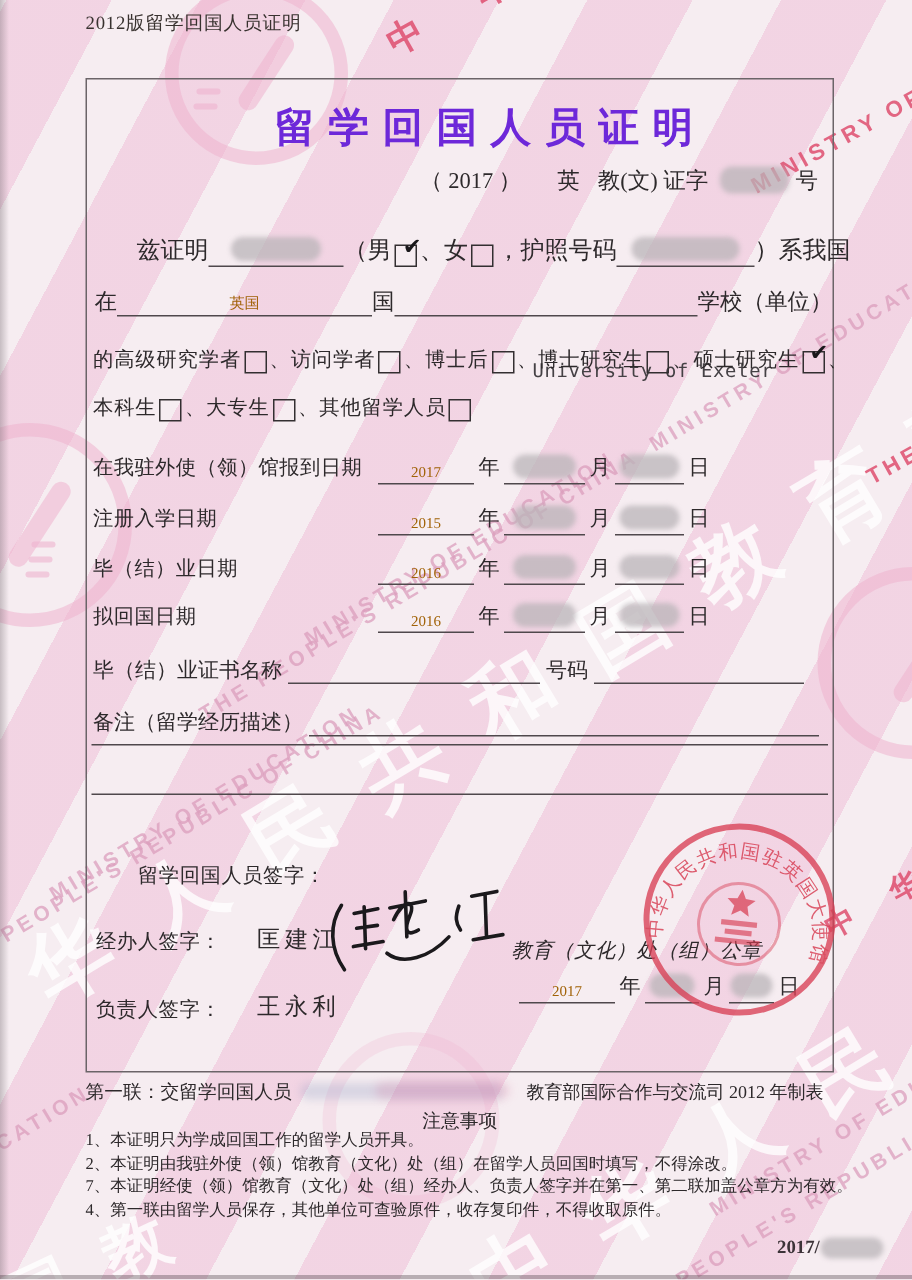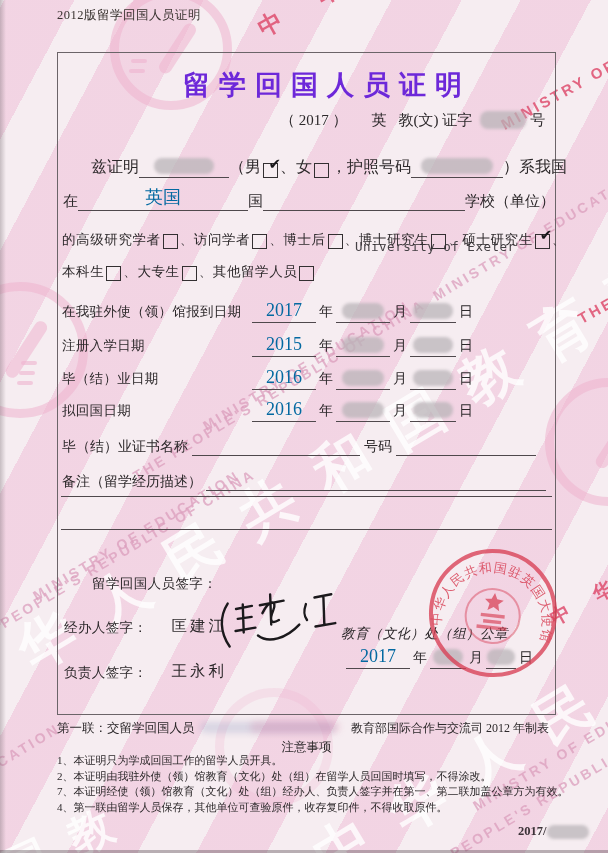--- a/index.html
+++ b/index.html
@@ -27,21 +27,21 @@
   .edge-bottom{position:absolute;left:0;right:0;bottom:0;height:3px;background:rgba(70,58,64,.35);}
   
   .doc{position:absolute;inset:0;z-index:2;}
   .top-label{position:absolute;left:57px;top:7px;font-size:12.5px;color:#38322f;letter-spacing:.5px;}
   .main-box{position:absolute;left:57px;top:52px;width:497px;height:661px;border:1.2px solid #6b6468;}
   .title{position:absolute;left:16px;top:14px;width:100%;text-align:center;font-size:27px;font-weight:bold;
     letter-spacing:9px;padding-left:9px;box-sizing:border-box;color:#6d28d9;}
   .cert-line{position:absolute;left:222px;top:58px;display:flex;align-items:flex-start;font-size:15px;white-space:nowrap;}
   .row{position:absolute;white-space:nowrap;display:flex;align-items:flex-end;}
   .ul{display:inline-block;border-bottom:1.1px solid #4f484c;height:19px;position:relative;text-align:center;vertical-align:bottom;}
-  .ul .val{position:absolute;left:0;right:0;bottom:1px;font-size:18px;color:#0369a1;}
+  .ul .val{position:absolute;left:0;right:0;bottom:1px;font-size:10px;color:#a16207;}
   .redact{display:inline-block;background:rgba(186,180,184,.75);filter:blur(1.6px);border-radius:8px;height:16px;}
   .cb{display:inline-block;width:13px;height:13px;border:1.4px solid #332f31;position:relative;
     margin:0 2px;vertical-align:-1px;}
   .cb .ck{position:absolute;right:-4px;top:-9px;font-size:15px;font-weight:bold;color:#19171a;
     font-family:"DejaVu Sans",sans-serif;}
   .dlabel{font-size:13.5px;letter-spacing:.3px;}
   .dgroup{position:absolute;left:190px;top:0;display:flex;align-items:flex-start;font-size:14px;}
   .unit{margin:0 3px;}
   .hr{position:absolute;left:3px;right:3px;border-bottom:1.1px solid #4f484c;}
   .sig-label{font-size:13.5px;letter-spacing:.4px;}

